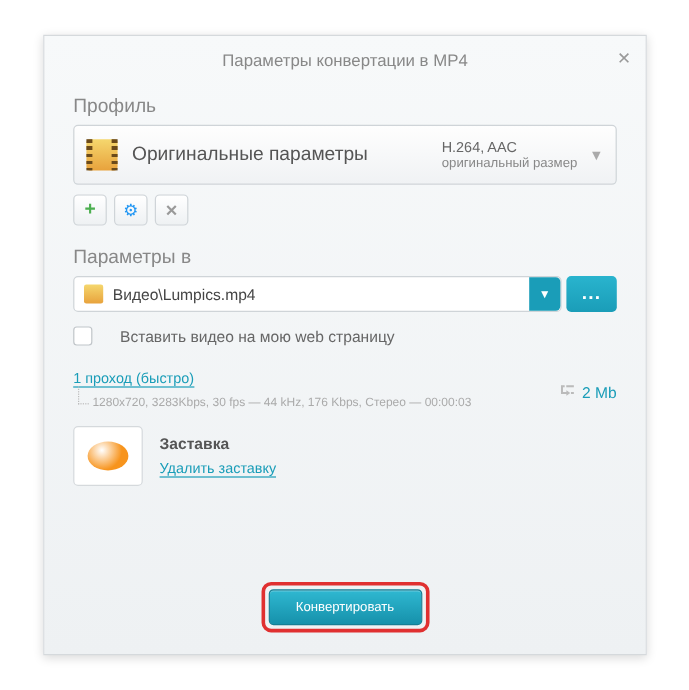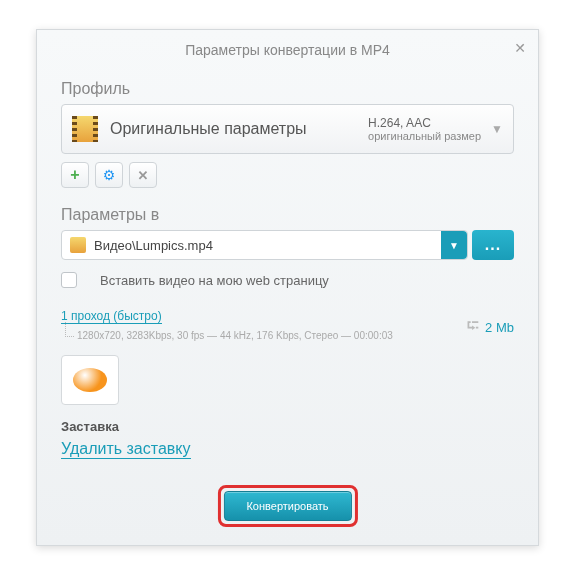--- a/index.html
+++ b/index.html
@@ -31,26 +31,26 @@
 .path-dd { width: 26px; height: 100%; background: #1a9db8; border-radius: 0 4px 4px 0; display: flex; align-items: center; justify-content: center; color: #fff; margin-left: 4px; }
 .browse-btn { width: 42px; height: 30px; background: linear-gradient(#29b4ce, #1a9db8); border-radius: 4px; display: flex; align-items: center; justify-content: center; color: #fff; font-weight: bold; cursor: pointer; letter-spacing: 1px; }
 .check-row { margin-top: 12px; display: flex; align-items: center; gap: 23px; color: #666; font-size: 13px; }
 .checkbox { width: 16px; height: 16px; border: 1px solid #c0c5c9; border-radius: 3px; background: #fff; }
 .pass-row { margin-top: 18px; display: flex; align-items: flex-end; justify-content: space-between; }
 .pass-link { color: #1a9db8; font-size: 12px; border-bottom: 1px solid #1a9db8; cursor: pointer; }
 .pass-details { color: #aaa; font-size: 10px; margin-top: 6px; margin-left: 16px; position: relative; }
 .pass-details::before { content: ''; position: absolute; left: -12px; top: -8px; bottom: 4px; border-left: 1px dotted #bbb; border-bottom: 1px dotted #bbb; width: 8px; }
 .size-badge { color: #1a9db8; font-size: 13px; display: flex; align-items: center; gap: 6px; }
 .share-icon { color: #bbb; font-size: 16px; }
-.splash-row { margin-top: 14px; display: flex; gap: 14px; align-items: flex-start; flex-direction: column; }
+.splash-row { margin-top: 14px; display: flex; gap: 14px; align-items: center; }
 .splash-thumb { width: 58px; height: 50px; background: #fff; border: 1px solid #d5d9dc; border-radius: 4px; display: flex; align-items: center; justify-content: center; }
 .orange-disc { width: 34px; height: 24px; border-radius: 50%; background: radial-gradient(circle at 35% 30%, #fff, #f7941d 60%); }
 .splash-info .title { font-size: 13px; color: #555; font-weight: 600; }
 .splash-info .desc { font-size: 11px; color: #aaa; margin-top: 2px; }
-.splash-info .remove { font-size: 16px; color: #1a9db8; border-bottom: 1px solid #1a9db8; display: inline-block; margin-top: 6px; cursor: pointer; }
+.splash-info .remove { font-size: 12px; color: #1a9db8; border-bottom: 1px solid #1a9db8; display: inline-block; margin-top: 6px; cursor: pointer; }
 .convert-wrap { position: absolute; left: 50%; transform: translateX(-50%); bottom: 18px; border: 3px solid #e03030; border-radius: 8px; padding: 3px; }
 .convert-btn { background: linear-gradient(#2fb8d1, #1691ab); color: #fff; font-size: 11px; padding: 8px 22px; border-radius: 4px; border: 1px solid #157e94; cursor: pointer; box-shadow: inset 0 1px 0 rgba(255,255,255,0.3); }
 </style>
 </head>
 <body>
 
 <div class="dialog">
   <div class="titlebar">
     <span>Параметры конвертации в MP4</span>
     <span class="close-x">✕</span>

